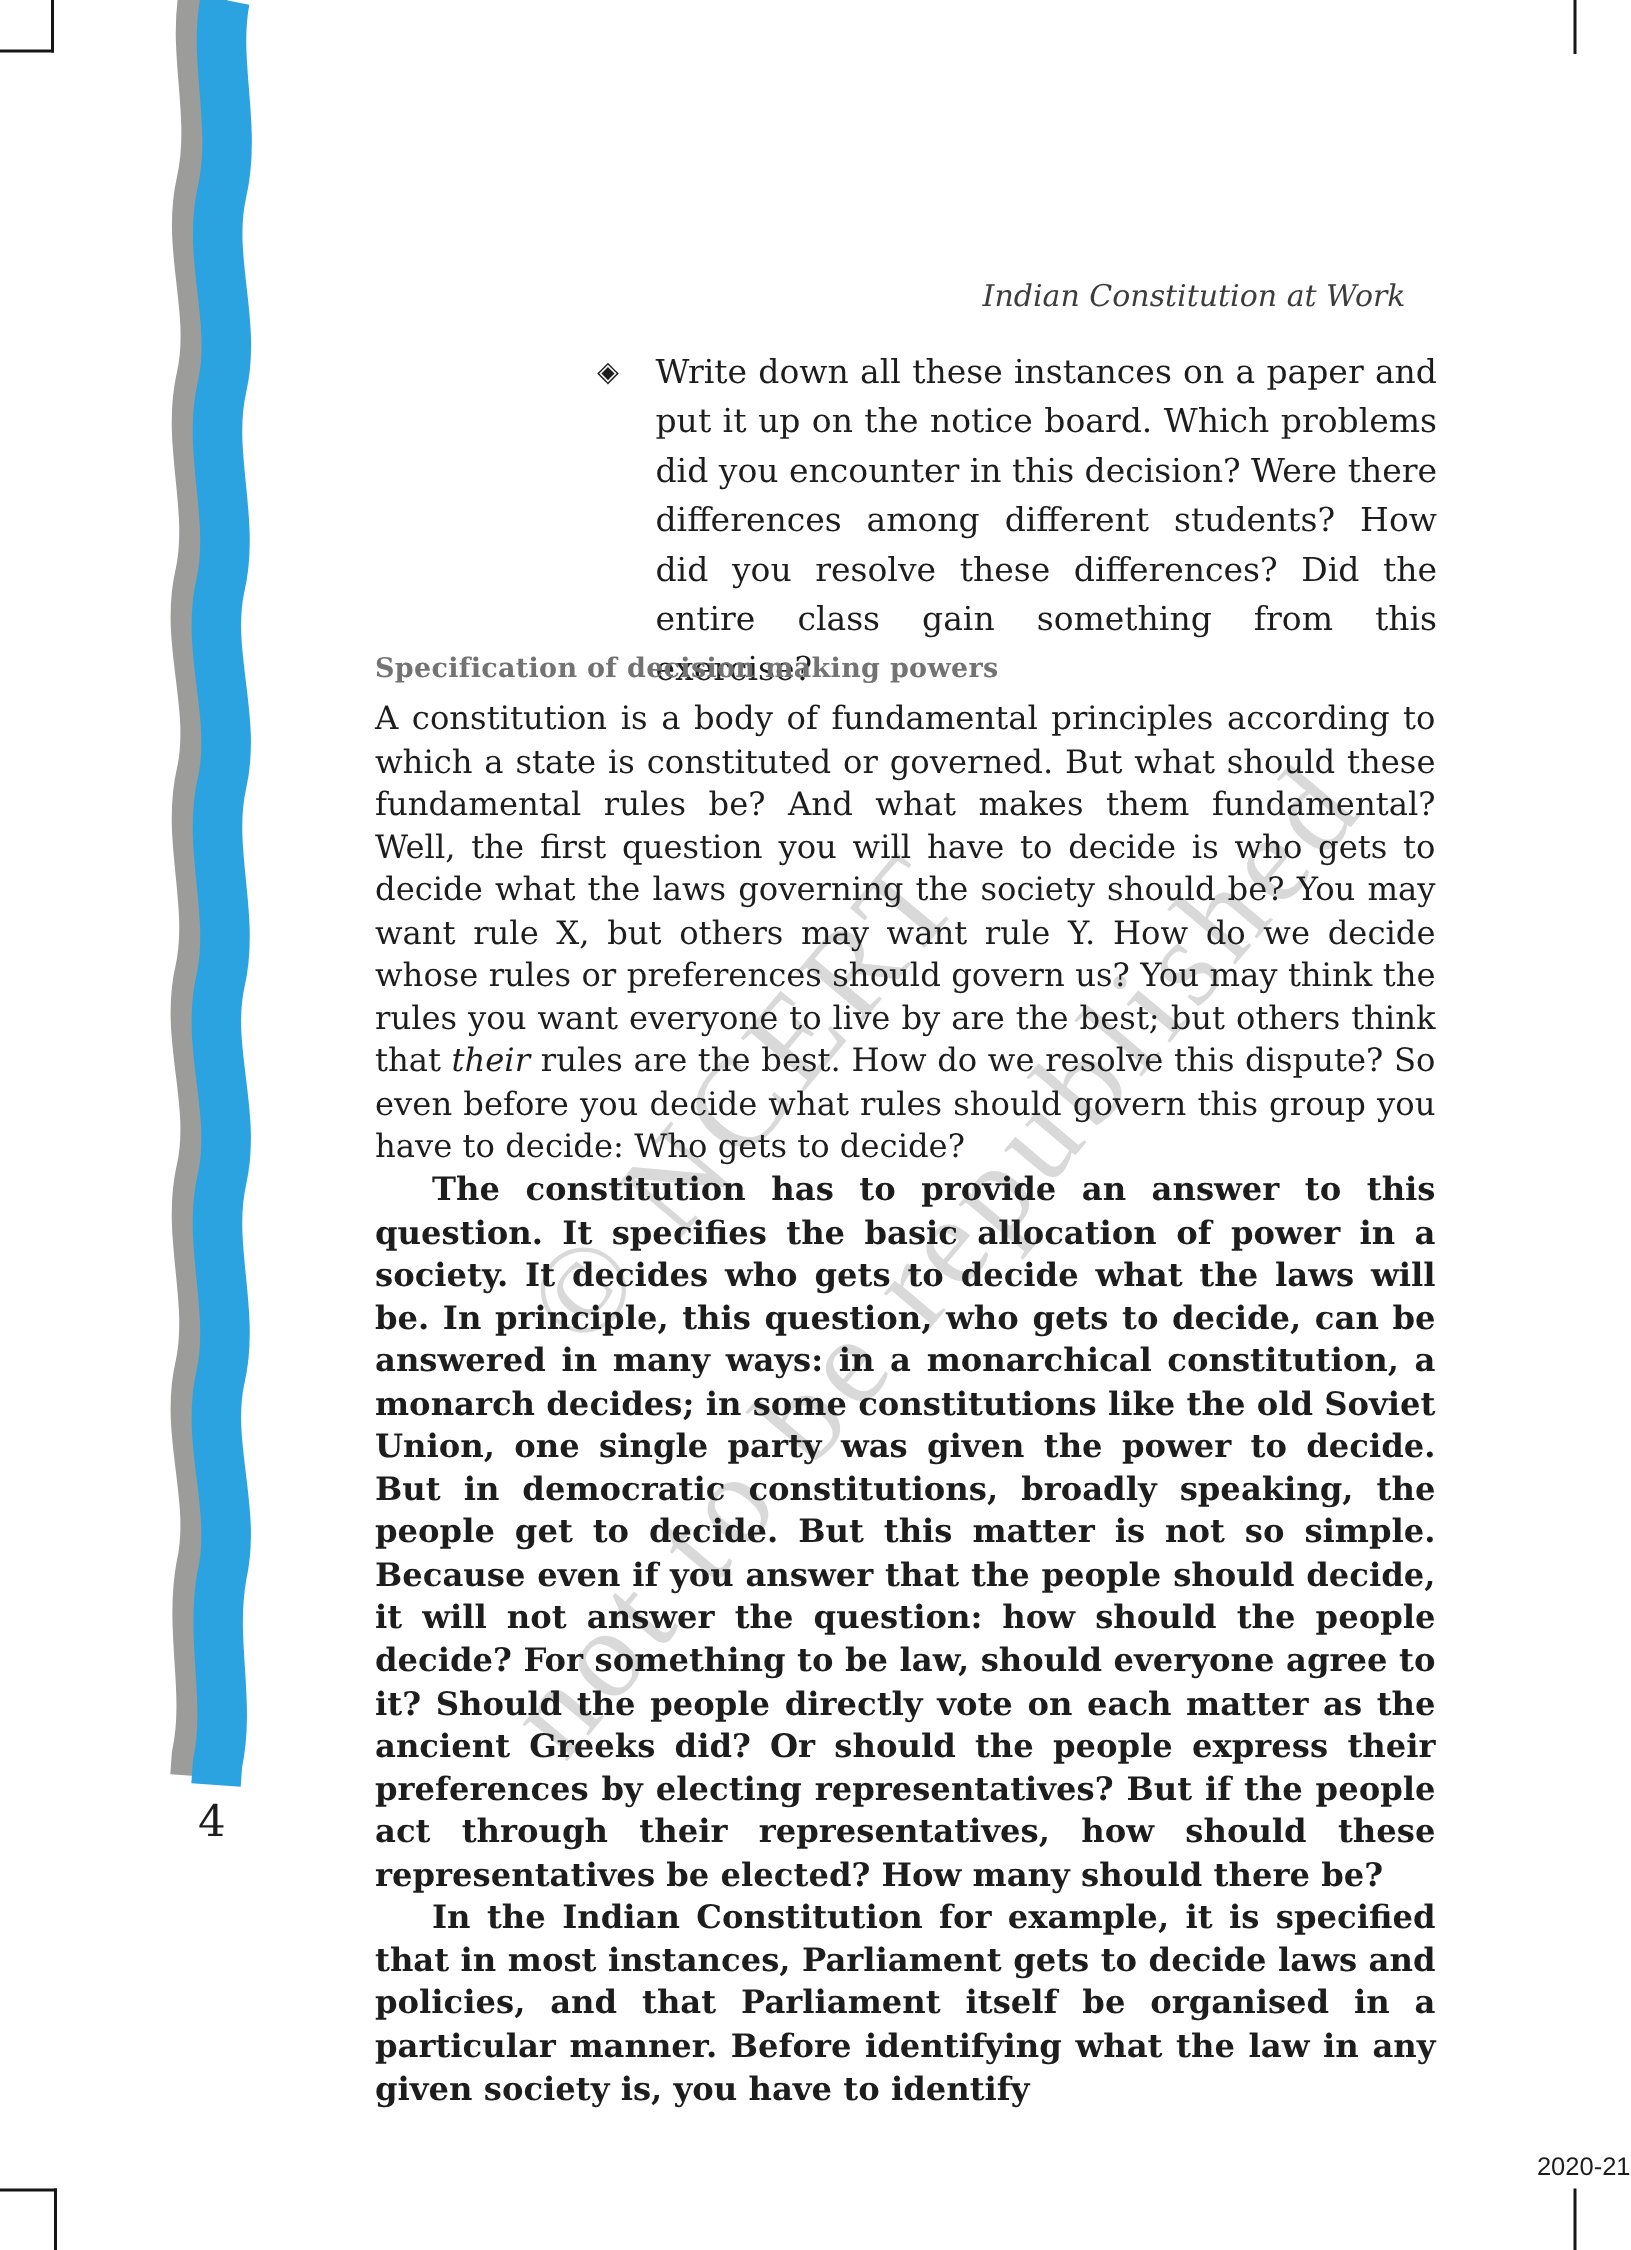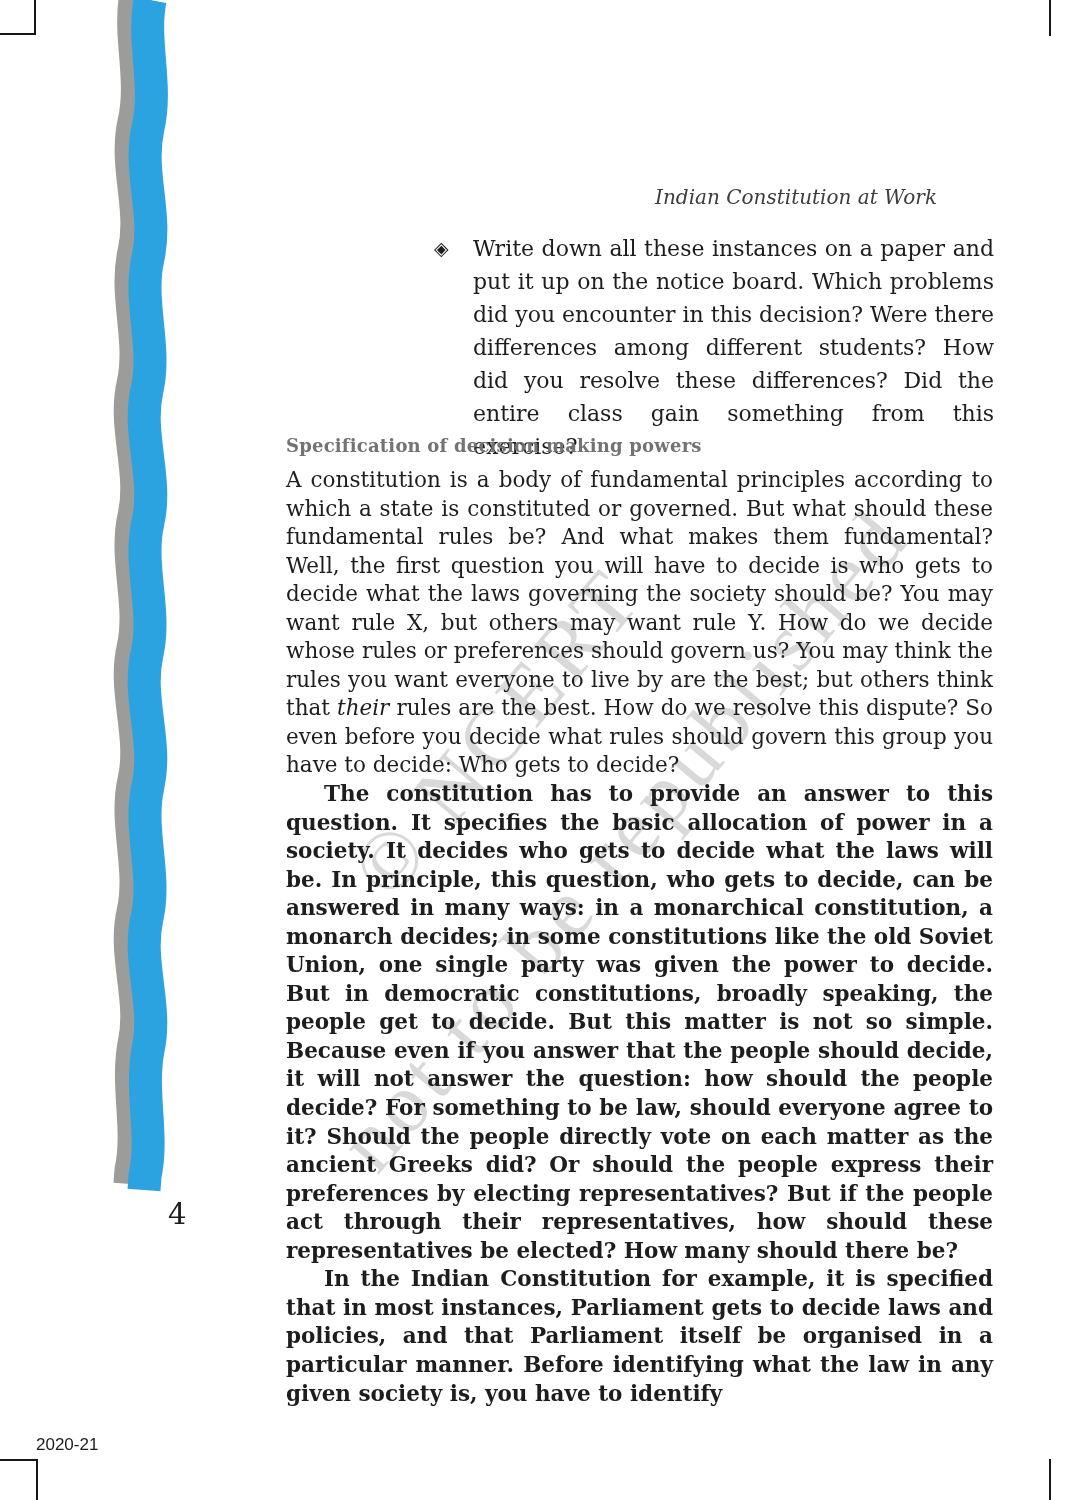--- a/index.html
+++ b/index.html
@@ -39,21 +39,21 @@
   
   .mark { position:absolute; z-index:3; }
   .mark-tl { left:0; top:0; width:34px; height:33px;
              border-right:2px solid #161616; border-bottom:2px solid #161616; }
   .mark-bl { left:0; top:1459px; width:36px; height:41px;
              border-right:2px solid #161616; border-top:2px solid #161616; }
   .mark-tr { left:1049px; top:0; width:2px; height:36px; background:#161616; }
   .mark-br { left:1049px; top:1459px; width:2px; height:41px; background:#161616; }
 
   
-  .content { position:absolute; inset:0; z-index:2;margin-left:36px; }
+  .content { position:absolute; inset:0; z-index:2; }
 
   .header-title {
     position:absolute;
     top:185px; right:150px;
     font-style:italic;
     font-size:20px;
     color:#3d3d3d;
   }
 
   .bullet-item {
@@ -97,21 +97,21 @@
   .page-number {
     position:absolute;
     left:132px; top:1197px;
     font-size:29px;
   }
 
   .footer {
     position:absolute;
     top:1435px; left:0;
     width:100%;
-    text-align:left;
+    text-align:right;
     font-family:"Liberation Sans", sans-serif;
     font-size:17px;
     color:#1c1c1c;
   }
 </style>
 </head>
 <body>
 
 <div class="watermark">
   <div>© NCERT</div>

